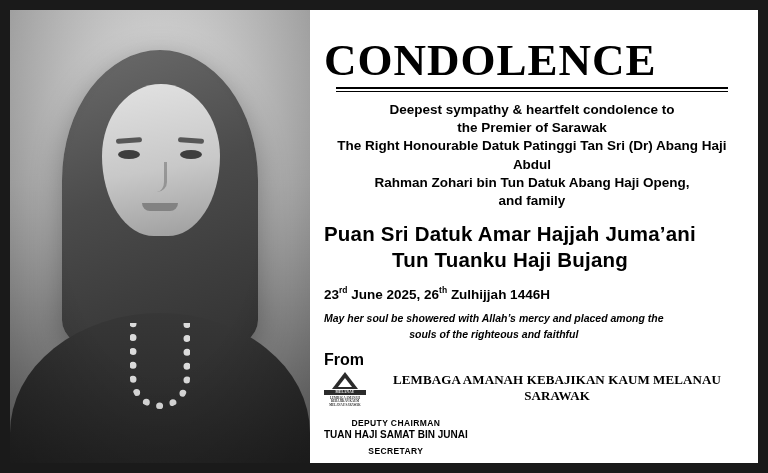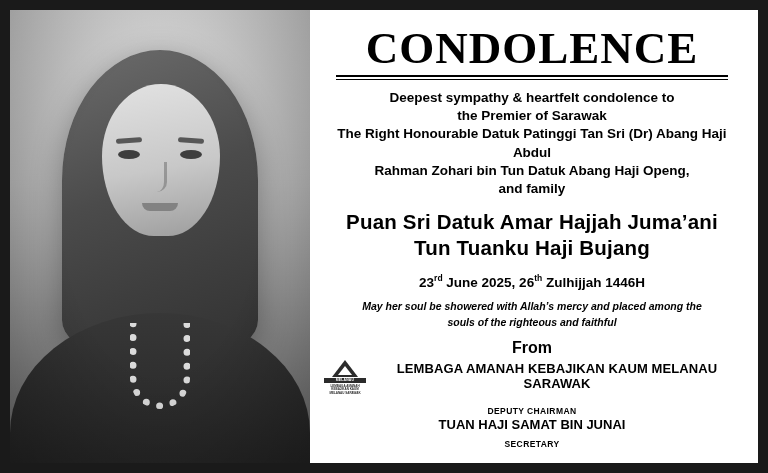--- a/index.html
+++ b/index.html
@@ -119,26 +119,26 @@
   }
   .p-vignette {
     position: absolute;
     inset: 0;
     background: radial-gradient(ellipse at 50% 45%, rgba(0,0,0,0) 45%, rgba(0,0,0,0.30) 100%);
   }
   
   .content {
     flex: 1 1 auto;
     position: relative;
-    padding: 10px 18px 10px 14px;
+    padding: 22px 18px 10px 14px;
     text-align: center;
     color: #000000;
     display: flex;
     flex-direction: column;
-    align-items: center;
+    align-items: flex-start;
   }
   .title {
     font-family: "Liberation Serif", serif;
     font-weight: 700;
     font-size: 45px;
     letter-spacing: 1px;
     line-height: 1;
     margin-top: 6px;
   }
   .rule-wrap { width: 100%; display: flex; justify-content: center; margin: 4px 0 9px; }
@@ -172,20 +172,21 @@
     line-height: 1.5;
     margin-bottom: 8px;
   }
   .from-label { font-size: 16px; font-weight: 700; margin-bottom: 2px; }
   .org-row {
     display: flex;
     align-items: center;
     justify-content: center;
     gap: 8px;
     margin-bottom: 6px;
+    font-family: Liberation Serif, serif;
   }
   .org-name { font-size: 13px; font-weight: 700; letter-spacing: .1px; }
   .logo {
     width: 42px; height: 34px;
     position: relative;
     flex: 0 0 42px;
   }
   .logo-tri {
     position: absolute;
     left: 50%; top: 1px;
@@ -216,21 +217,21 @@
     font-size: 3px; color: #2b2b2b; line-height: 3.4px; font-weight: 700;
   }
   .officers { margin-top: 2px; }
   .officer-title {
     font-size: 8.5px;
     font-weight: 700;
     letter-spacing: .4px;
     margin-top: 5px;
   }
   .officer-name {
-    font-size: 13px;
+    font-size: 10px;
     font-weight: 700;
     line-height: 1.35;
   }
 </style>
 </head>
 <body>
 
 <div class="page">
   <div class="card">
 

